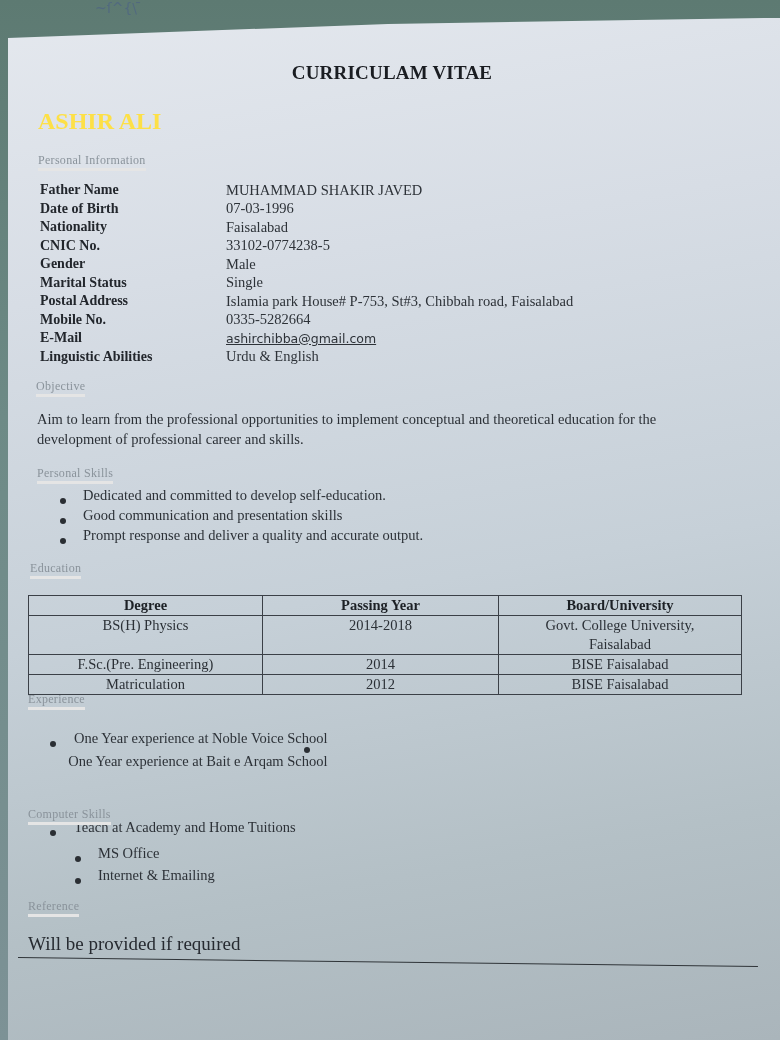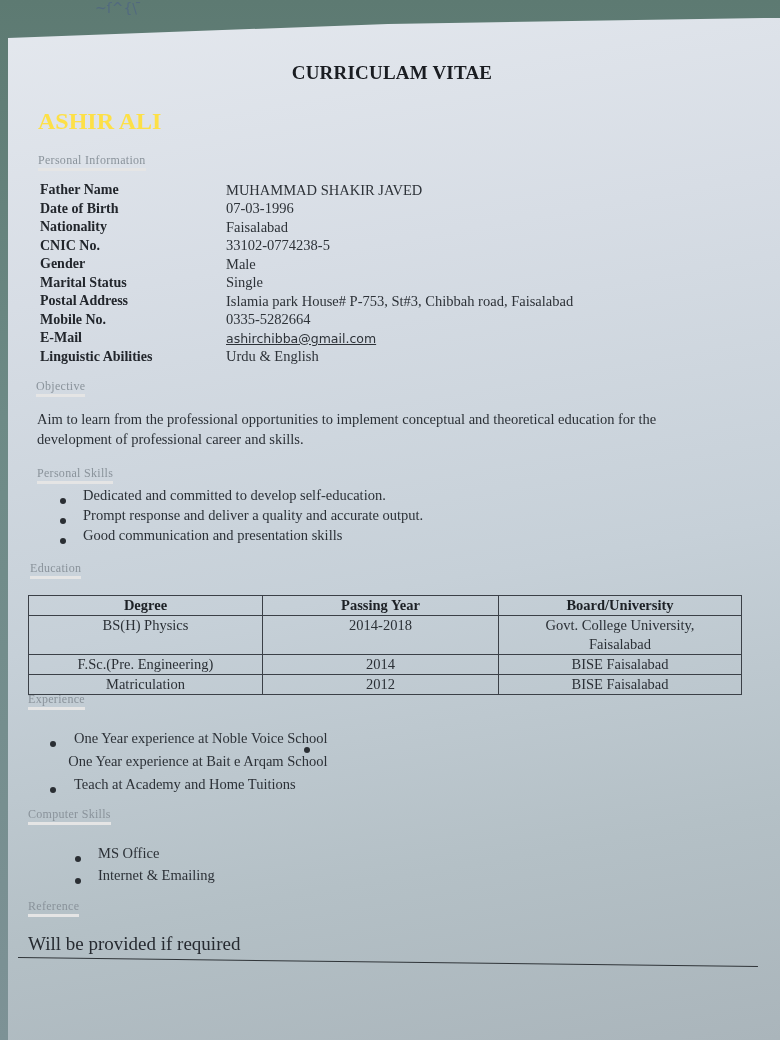--- a/index.html
+++ b/index.html
@@ -120,25 +120,25 @@
 <div class="paragraph">Aim to learn from the professional opportunities to implement conceptual and theoretical education for the development of professional career and skills.</div>
 
 <div class="section-heading" style="left:37px; top:466px;">Personal Skills</div>
 <ul class="bullets" style="left:60px; top:484px;">
   <li style="height:20px;">
     <span class="bullet-dot" style="margin-right:17px;"></span>
     <span>Dedicated and committed to develop self-education.</span>
   </li>
   <li style="height:20px;">
     <span class="bullet-dot" style="margin-right:17px;"></span>
+    <span>Good communication and presentation skills</span>
+  </li>
+  <li style="height:20px;">
+    <span class="bullet-dot" style="margin-right:17px;"></span>
     <span>Prompt response and deliver a quality and accurate output.</span>
-  </li>
-  <li style="height:20px;">
-    <span class="bullet-dot" style="margin-right:17px;"></span>
-    <span>Good communication and presentation skills</span>
   </li>
 </ul>
 
 <div class="section-heading" style="left:30px; top:561px;">Education</div>
 <table class="edu-table">
   <thead>
     <tr>
       <th style="width:234px;">Degree</th>
       <th style="width:236px;">Passing Year</th>
       <th>Board/University</th>
@@ -169,21 +169,21 @@
 <div class="section-heading" style="left:28px; top:692px;text-align:right;">Experience</div>
 <ul class="bullets" style="left:50px; top:724px;">
   <li style="height:23px;">
     <span class="bullet-dot" style="margin-right:18px;"></span>
     <span>One Year experience at  Noble Voice School</span>
   </li>
   <li style="height:23px;flex-direction:column;">
     <span class="bullet-dot" style="margin-right:18px;"></span>
     <span>One Year experience at Bait e Arqam School</span>
   </li>
-  <li style="height:23px;">
+  <li style="height:23px;margin-top:43px;">
     <span class="bullet-dot" style="margin-right:18px;"></span>
     <span>Teach at Academy and Home Tuitions</span>
   </li>
 </ul>
 
 <div class="section-heading" style="left:28px; top:807px;">Computer Skills</div>
 <ul class="bullets" style="left:75px; top:840px;">
   <li style="height:22px;">
     <span class="bullet-dot" style="margin-right:17px;"></span>
     <span>MS Office</span>

